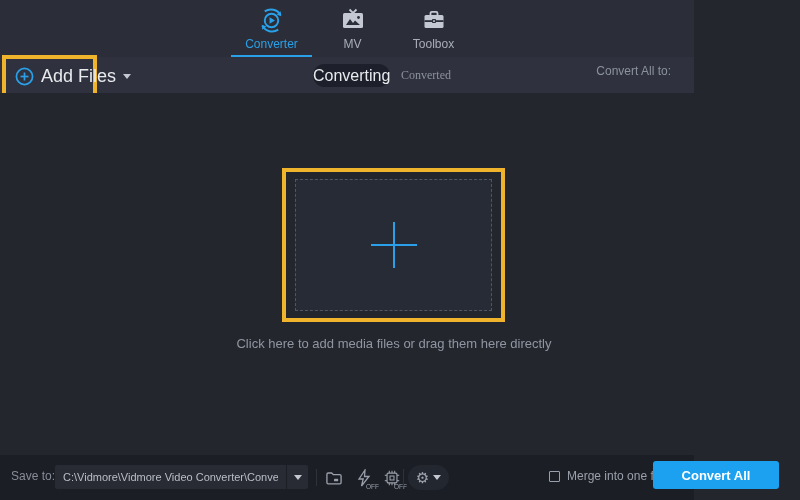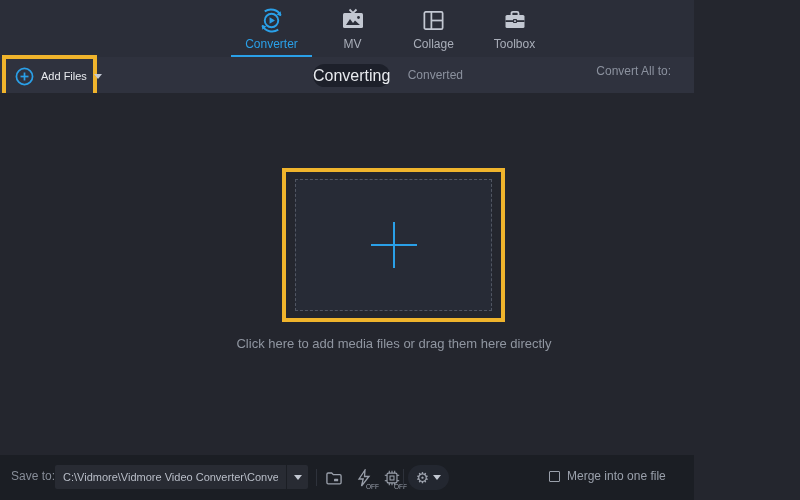--- a/index.html
+++ b/index.html
@@ -16,30 +16,30 @@
   .tab-label { font-size:12px; color:#a9aeb9; line-height:1; }
   .tab.active .tab-label { color:#2aa0e8; }
   .tab-underline { position:absolute; left:0; right:0; bottom:0; height:2px; background:#2aa0e8; }
 
   
   .toolbar { position:relative; height:36px; background:#2f323e; }
   .hl-box { border:4px solid #f0b42c; }
   .addfiles-hl { position:absolute; left:2px; top:-2px; width:87px; height:34px; box-sizing:content-box; }
   .add-files { display:flex; align-items:center; gap:7px; width:100%; height:100%;
                background:transparent; border:none; padding:0 0 0 9px; cursor:pointer; }
-  .add-files-label { font-size:11px; color:#e8eaee; white-space:nowrap; }
+  .add-files-label { font-size:18px; color:#e8eaee; white-space:nowrap; }
   .caret { width:0; height:0; border-left:4px solid transparent; border-right:4px solid transparent;
            border-top:5px solid #c3c8d2; }
   .caret.blue { border-left-width:5px; border-right-width:5px; border-top:6px solid #2aa0e8; }
   .pill-converting { position:absolute; left:313px; top:7px; width:77px; height:23px;
                      border-radius:12px; background:#1d202a; border:none; color:#e8eaee;
                      font-size:16px; font-family:inherit; cursor:pointer; }
   .lbl-converted { position:absolute; left:401px; top:7px; width:62px; height:23px; line-height:23px;
-                   text-align:right; background:transparent; border:none; color:#8b919e;
-                   font-size:12px; font-family:Liberation Sans, sans-serif; cursor:pointer; }
+                   text-align:left; background:transparent; border:none; color:#8b919e;
+                   font-size:12px; font-family:Liberation Serif, serif; cursor:pointer; }
   .convert-to { position:absolute; right:23px; top:7px; display:flex; align-items:center; gap:9px; }
   .convert-to-label { font-size:12px; color:#8b919e; }
   .format-select { width:107px; height:23px; background:#272b36; border:none; border-radius:2px;
                    display:flex; align-items:center; justify-content:space-between;
                    padding:0 9px; color:#e8eaee; font-size:12px; font-family:inherit; cursor:pointer; }
 
   
   .main { position:relative; height:362px; background:#24262e;padding-left:44px; }
   .dropzone-hl { position:absolute; left:282px; top:75px; width:215px; height:146px;
                  box-sizing:content-box; display:flex; align-items:center; justify-content:center; }
@@ -103,30 +103,20 @@
             <path d="M9.5 2.5 L13 6 L16.5 2.5" fill="none" stroke="#c3c8d2" stroke-width="1.8"></path>
             <rect x="3" y="6" width="20" height="15" rx="1.5" fill="#c3c8d2"></rect>
             <path d="M6 18 l4-6 3 4 2-2.5 5 4.5 z" fill="#2b2e39"></path>
             <circle cx="18.5" cy="10.5" r="1.4" fill="#2b2e39"></circle>
           </svg>
         </span>
         <span class="tab-label">MV</span>
       </div>
       <div class="tab">
         <span class="t-icon">
-          <svg width="25" height="25" viewBox="0 0 26 26">
-            <rect x="3.5" y="4" width="19" height="18" rx="1.5" fill="none" stroke="#c3c8d2" stroke-width="1.8"></rect>
-            <line x1="10.8" y1="4" x2="10.8" y2="22" stroke="#c3c8d2" stroke-width="1.8"></line>
-            <line x1="10.8" y1="13" x2="22.5" y2="13" stroke="#c3c8d2" stroke-width="1.8"></line>
-          </svg>
-        </span>
-        <span class="tab-label">Collage</span>
-      </div>
-      <div class="tab">
-        <span class="t-icon">
           <svg width="26" height="26" viewBox="0 0 26 26">
             <path d="M9.5 8 V6.2 a1.4 1.4 0 0 1 1.4-1.4 h4.2 a1.4 1.4 0 0 1 1.4 1.4 V8" fill="none" stroke="#c3c8d2" stroke-width="1.8"></path>
             <rect x="3.5" y="8" width="19" height="13" rx="1.5" fill="#c3c8d2"></rect>
             <rect x="3.5" y="13.2" width="19" height="1.8" fill="#2b2e39"></rect>
             <rect x="11" y="12" width="4" height="4" rx="0.8" fill="#2b2e39"></rect>
             <rect x="12.2" y="13.2" width="1.6" height="1.8" fill="#c3c8d2"></rect>
           </svg>
         </span>
         <span class="tab-label">Toolbox</span>
       </div>
@@ -219,15 +209,16 @@
     <button class="gear-pill">
       <span class="gear-glyph">⚙</span>
       <span class="caret"></span>
     </button>
 
     <label class="merge">
       <span class="checkbox"></span>
       <span class="merge-label">Merge into one file</span>
     </label>
 
+    <button class="convert-btn">Convert All</button>
   </footer>
 
 </div>
 
 </body></html>

